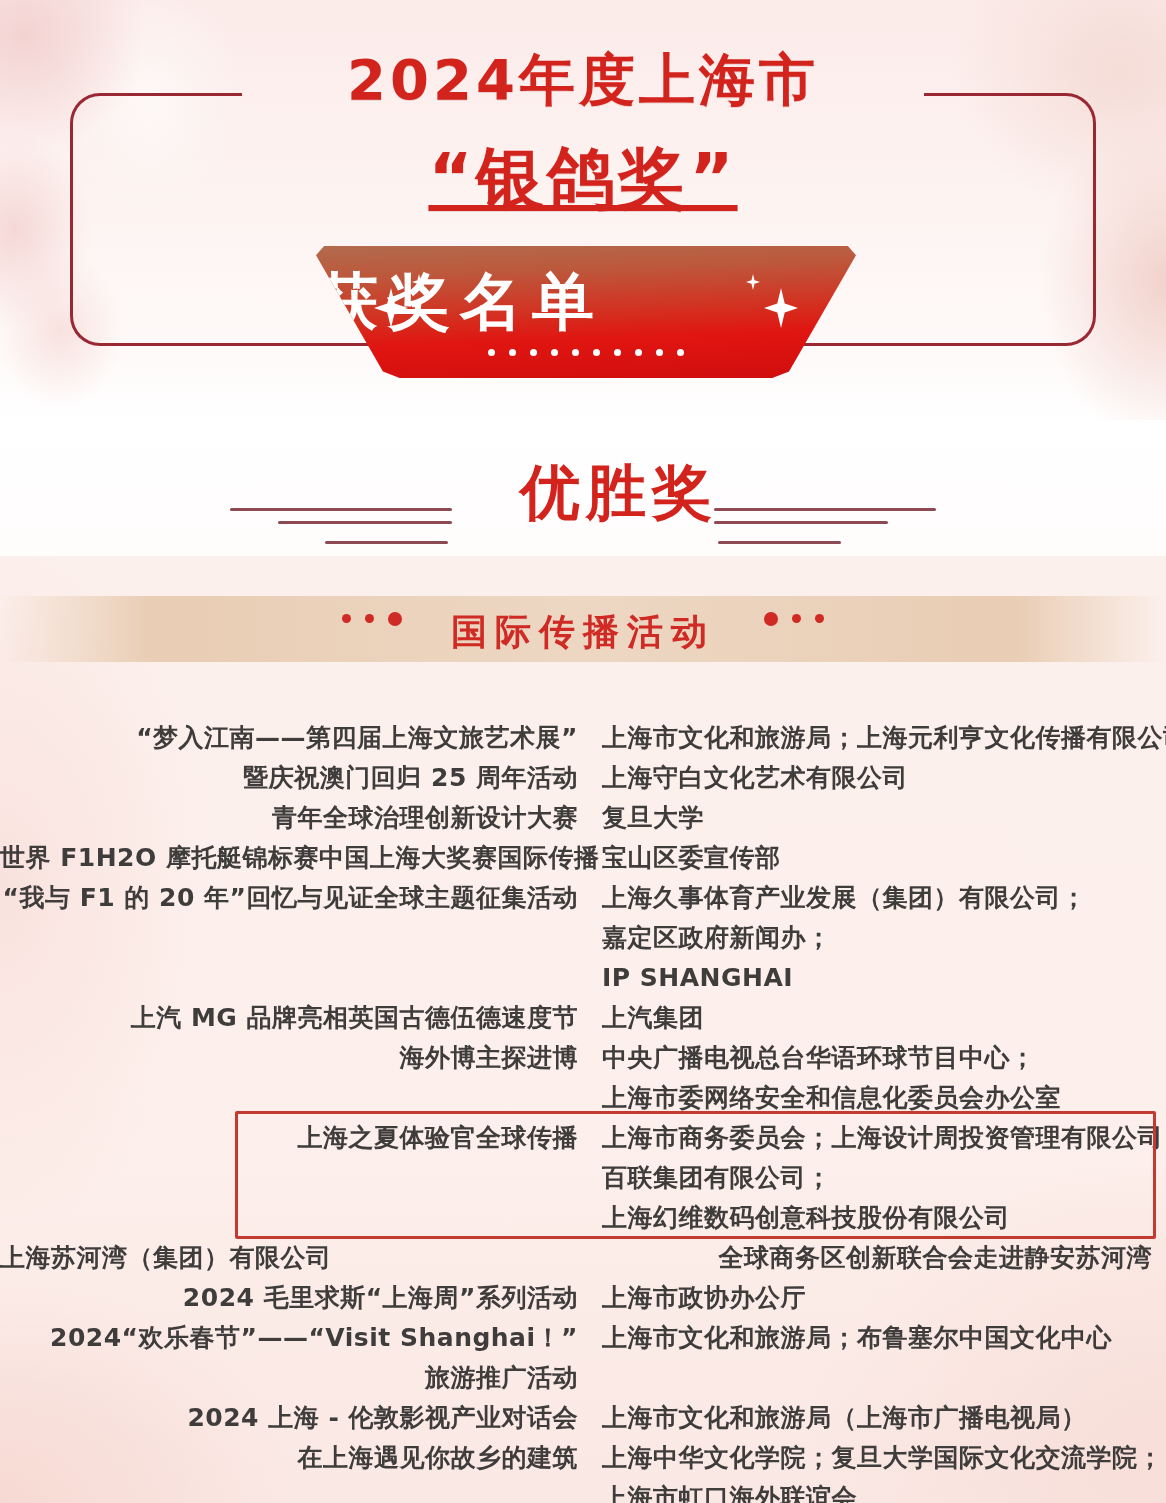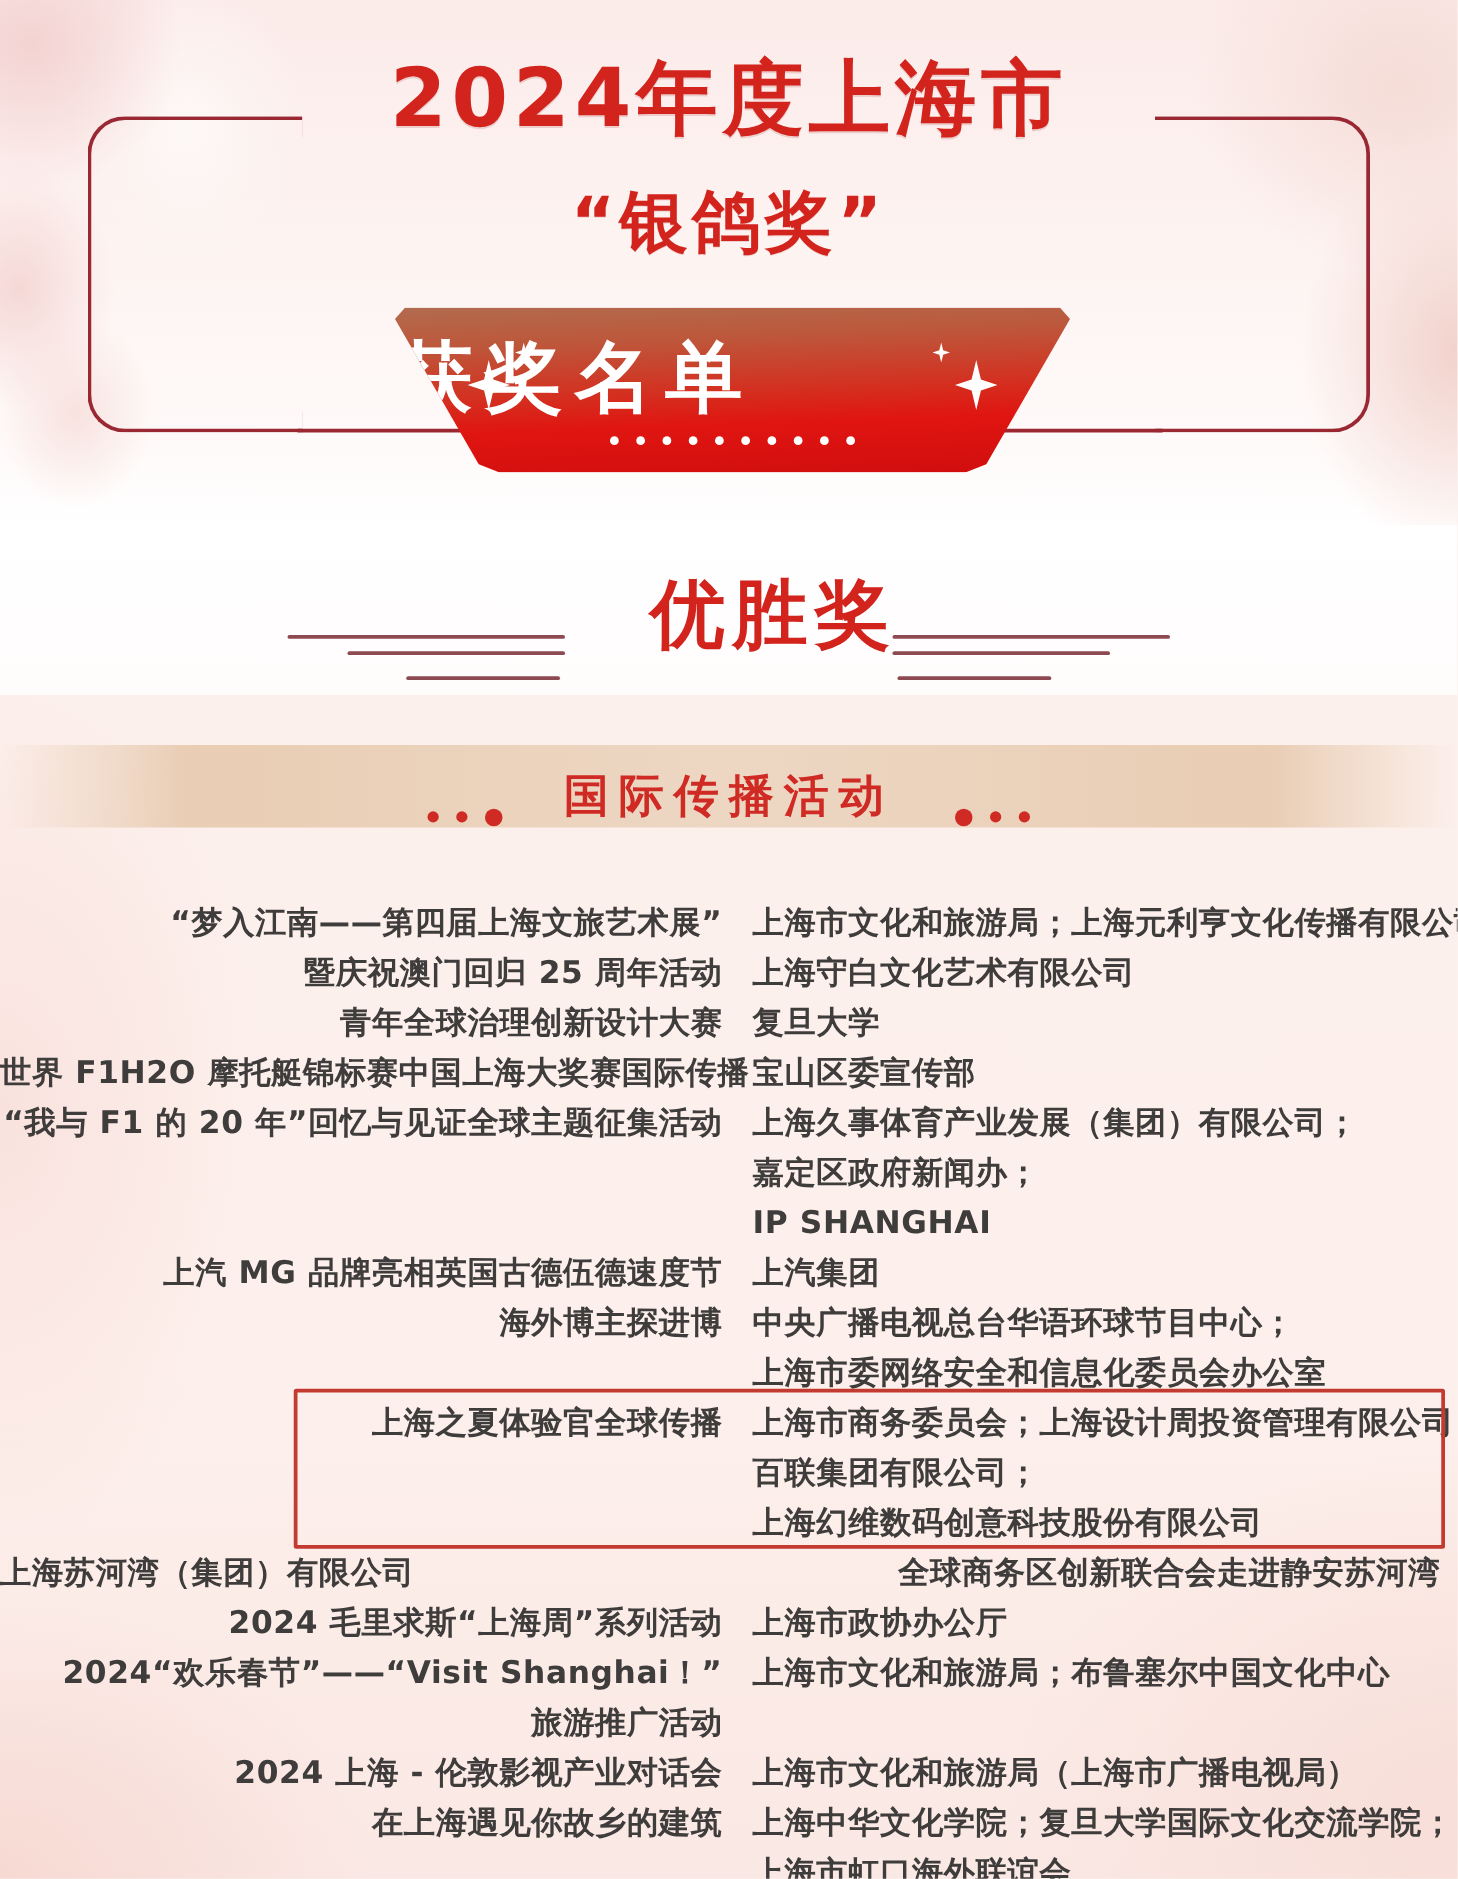--- a/index.html
+++ b/index.html
@@ -26,22 +26,22 @@
     border-top-left-radius:30px;border-bottom-left-radius:30px;}
   .frame-right{left:924px;top:93px;width:172px;height:253px;
     border-right-width:3px;border-top-width:3px;border-bottom-width:3px;
     border-top-right-radius:30px;border-bottom-right-radius:30px;}
   .frame-bottom{left:238px;top:343px;width:692px;height:0;border-top-width:3px;}
   .hero-title{
     position:absolute;left:0;width:1166px;text-align:center;
     color:#d3231d;font-weight:800;letter-spacing:4px;
     text-shadow:0 1px 0 rgba(150,20,20,.15);
   }
-  .hero-title.l1{top:30px;font-size:65px;line-height:100px;}
-  .hero-title.l2{top:128px;font-size:54px;line-height:100px;}
+  .hero-title.l1{top:30px;font-size:56px;line-height:100px;}
+  .hero-title.l2{top:128px;font-size:67px;line-height:100px;text-decoration:underline;}
   .banner{
     position:absolute;left:316px;top:246px;width:540px;height:132px;
     background:linear-gradient(178deg,#b26b4e 0%,#bd573b 22%,#d23322 48%,#e01511 68%,#d00e0e 100%);
     clip-path:polygon(1.5% 0%,98.5% 0%,100% 7%,87.6% 95%,84.5% 100%,15.5% 100%,12.4% 95%,0% 7%);
   }
   .banner-label{
     position:absolute;left:0;top:20px;width:100%;text-align:left;
     color:#ffffff;font-size:62px;font-weight:900;letter-spacing:10px;line-height:72px;
   }
   .star4{position:absolute;background:#ffffff;
@@ -69,22 +69,22 @@
     background:
       radial-gradient(420px 320px at 0% 100%, #f7d9d3 0%, rgba(247,217,211,0) 70%),
       radial-gradient(520px 420px at 100% 95%, #f8ded8 0%, rgba(248,222,216,0) 70%),
       radial-gradient(300px 500px at 0% 35%, #f9e2de 0%, rgba(249,226,222,0) 70%),
       linear-gradient(180deg,#fcf0ec 0%,#fdf0ec 55%,#fae8e4 100%);
   }
   .category-band{
     position:absolute;left:0;top:40px;width:1166px;height:66px;
     background:linear-gradient(90deg, rgba(233,205,180,0) 0%, #e9cdb4 13%, #edd7c3 50%, #e9cdb4 87%, rgba(233,205,180,0) 100%);
   }
-  .category-inner{position:absolute;left:0;top:0;width:100%;height:100%;
-    display:flex;align-items:flex-end;justify-content:center;}
+  .category-inner{position:absolute;left:0;top:12px;width:100%;height:100%;
+    display:flex;align-items:flex-start;justify-content:center;}
   .category-title{color:#cf2a24;font-size:36px;font-weight:800;letter-spacing:8px;margin:0 42px;}
   .cat-dots i{display:inline-block;border-radius:50%;background:#cf2a24;vertical-align:middle;margin:0 7px;}
   .cat-dots .s{width:9px;height:9px;}
   .cat-dots .b{width:14px;height:14px;}
   
   .entries{position:absolute;left:0;top:142px;width:1152px;margin-top:20px;}
   .entry{position:relative;display:grid;grid-template-columns:578px 1fr;column-gap:24px;}
   .entry .cell{min-width:0;}
   .entry .line{
     white-space:nowrap;line-height:40px;font-size:25px;font-weight:600;color:#3f3c3c;

